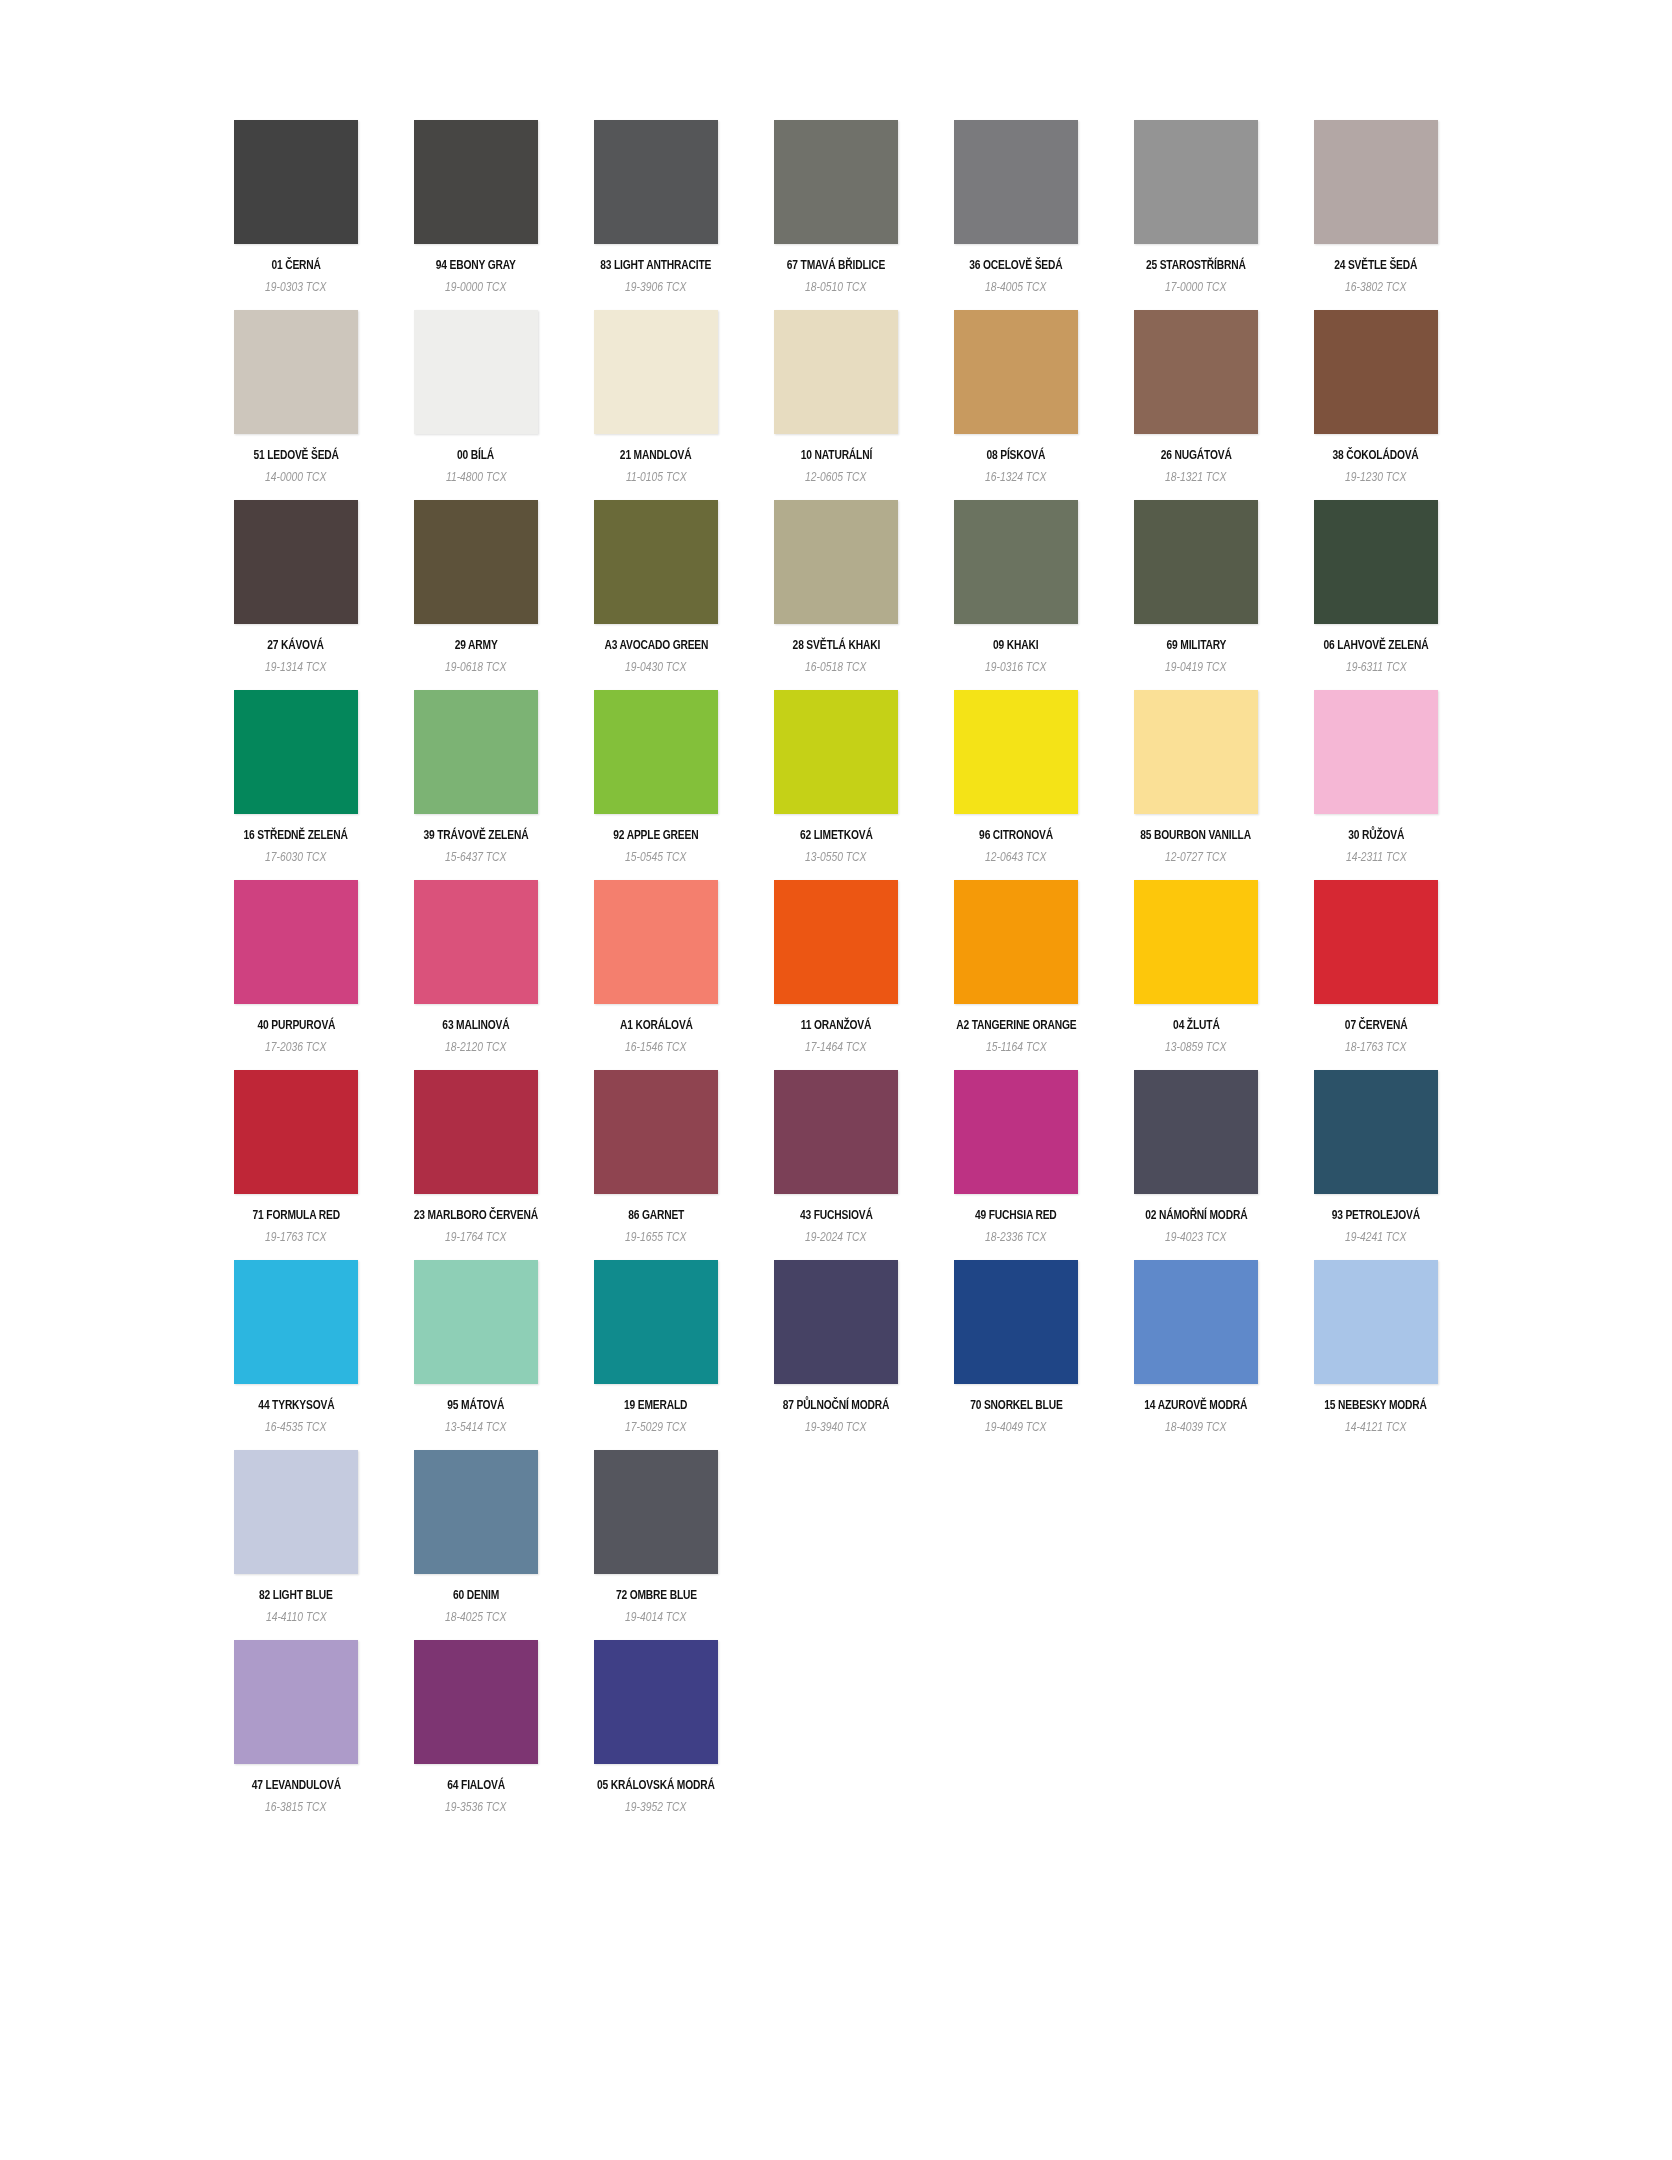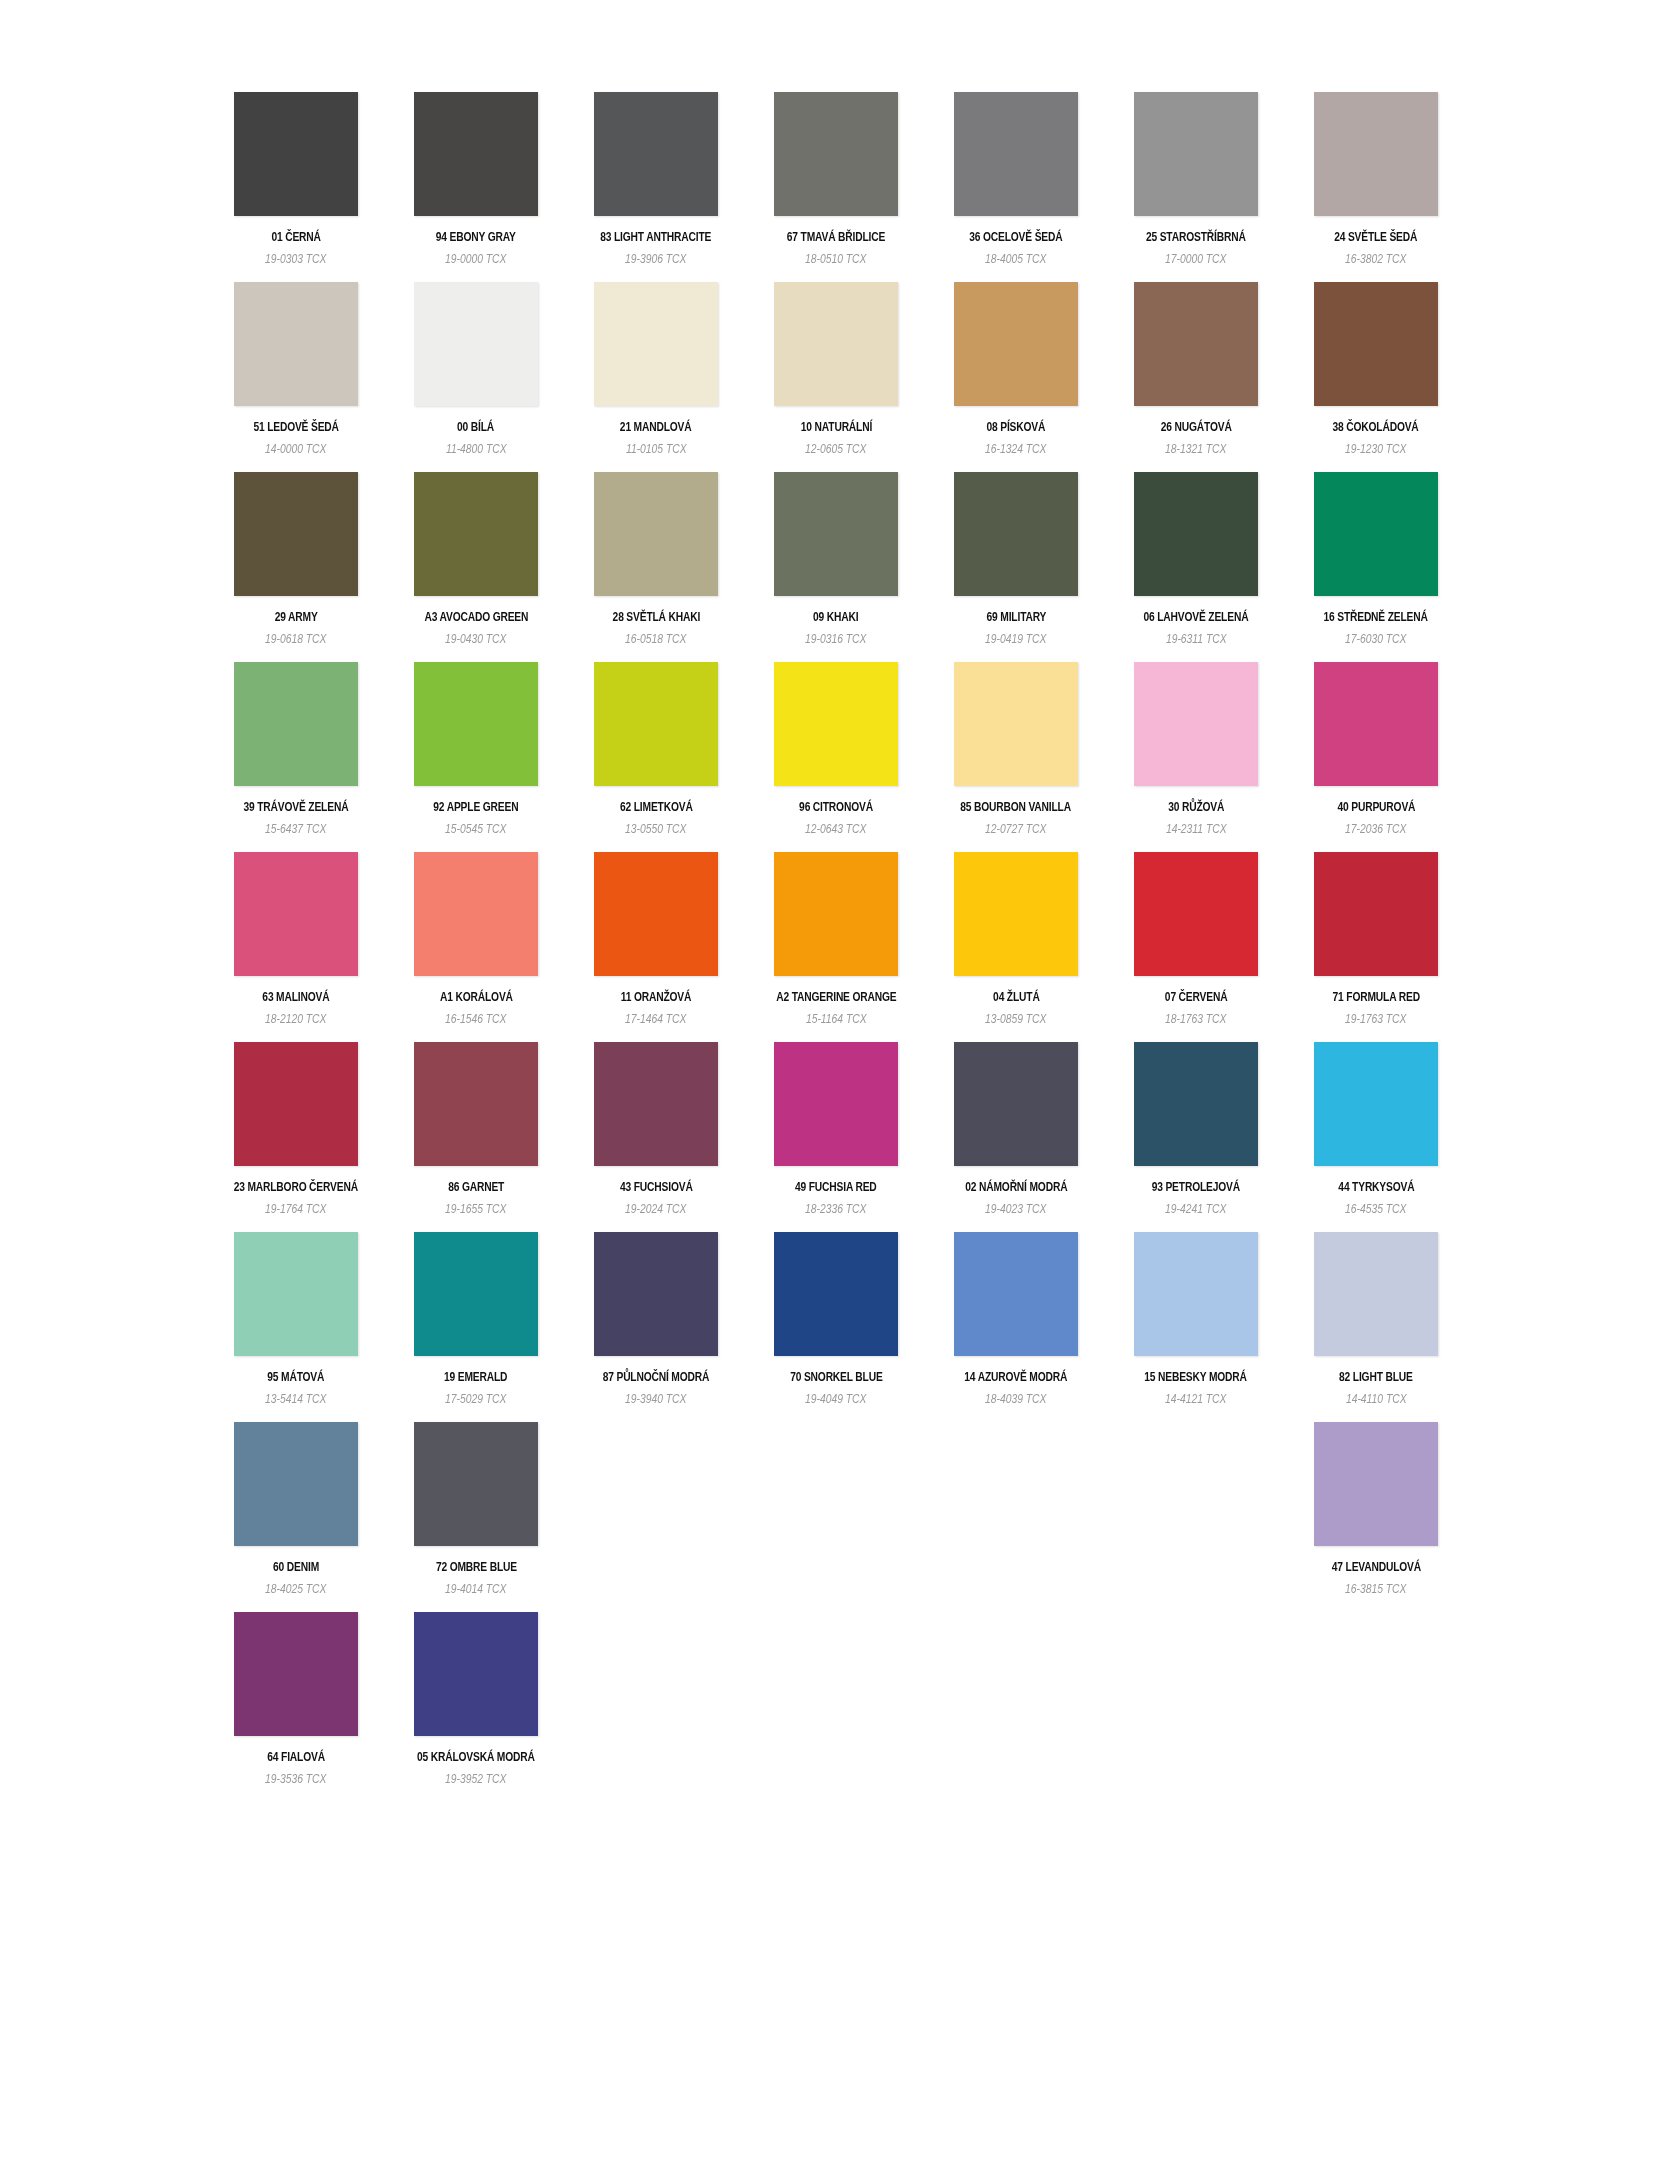--- a/index.html
+++ b/index.html
@@ -7,21 +7,21 @@
     width: 1672px;
     height: 2160px;
     background: #ffffff;
     font-family: "Liberation Sans", sans-serif;
   }
   #palette-page {
     width: 1672px;
     height: 2160px;
     background: #ffffff;
     position: relative;
-    padding: 92px 0 0 0;
+    padding: 120px 0 0 0;
   }
   .swatch-grid {
     width: 1260px;
     margin: 0 auto;
     display: grid;
     grid-template-columns: repeat(7, 180px);
     grid-auto-rows: 190px;
     justify-content: center;
   }
   .swatch-cell {
@@ -133,20 +133,25 @@
         <div class="swatch-chip" style="background: rgb(138, 102, 85);"></div>
         <div class="swatch-name">26 NUGÁTOVÁ</div>
         <div class="swatch-code">18-1321 TCX</div>
       </div>
       <div class="swatch-cell">
         <div class="swatch-chip" style="background: rgb(125, 82, 61);"></div>
         <div class="swatch-name">38 ČOKOLÁDOVÁ</div>
         <div class="swatch-code">19-1230 TCX</div>
       </div>
       <div class="swatch-cell">
+        <div class="swatch-chip" style="background: rgb(76, 64, 63);"></div>
+        <div class="swatch-name">27 KÁVOVÁ</div>
+        <div class="swatch-code">19-1314 TCX</div>
+      </div>
+      <div class="swatch-cell">
         <div class="swatch-chip" style="background: rgb(93, 82, 58);"></div>
         <div class="swatch-name">29 ARMY</div>
         <div class="swatch-code">19-0618 TCX</div>
       </div>
       <div class="swatch-cell">
         <div class="swatch-chip" style="background: rgb(106, 106, 57);"></div>
         <div class="swatch-name">A3 AVOCADO GREEN</div>
         <div class="swatch-code">19-0430 TCX</div>
       </div>
       <div class="swatch-cell">

